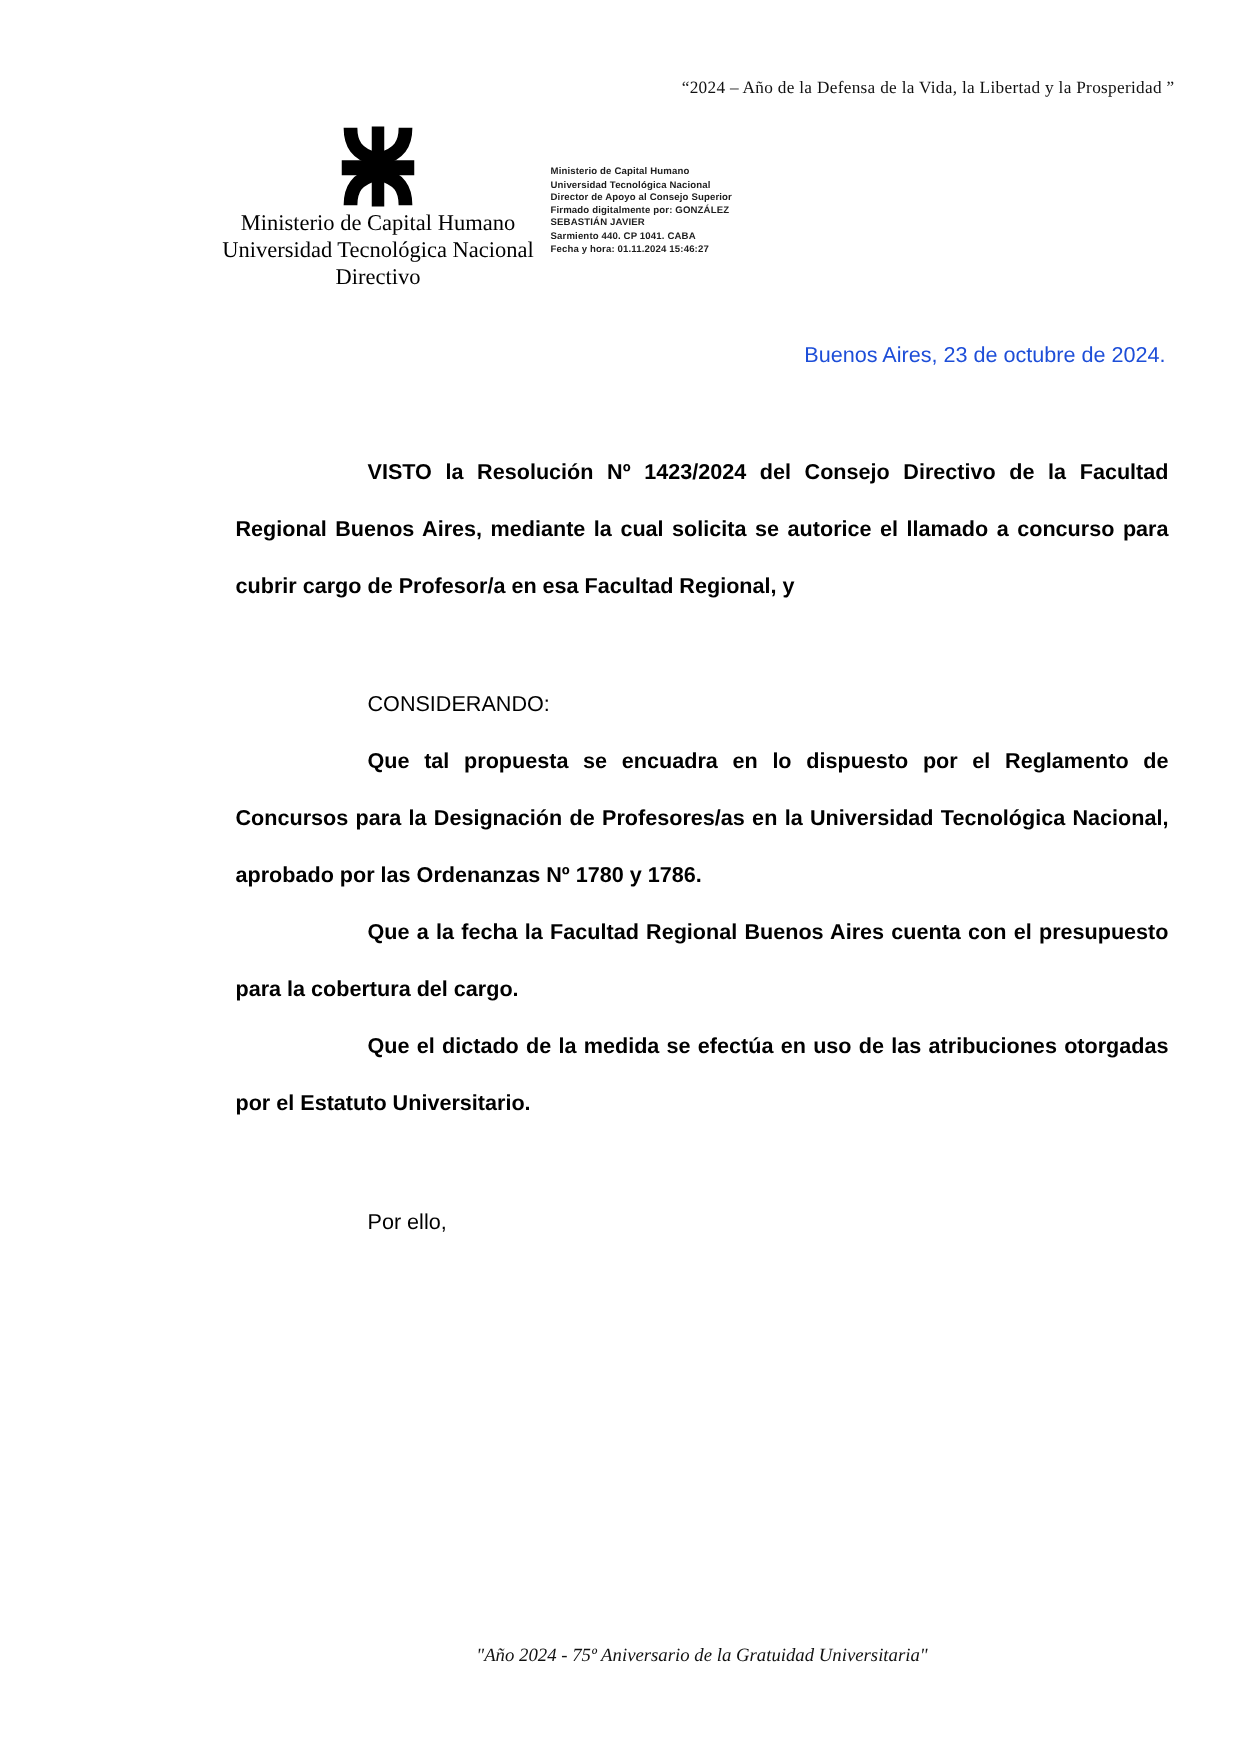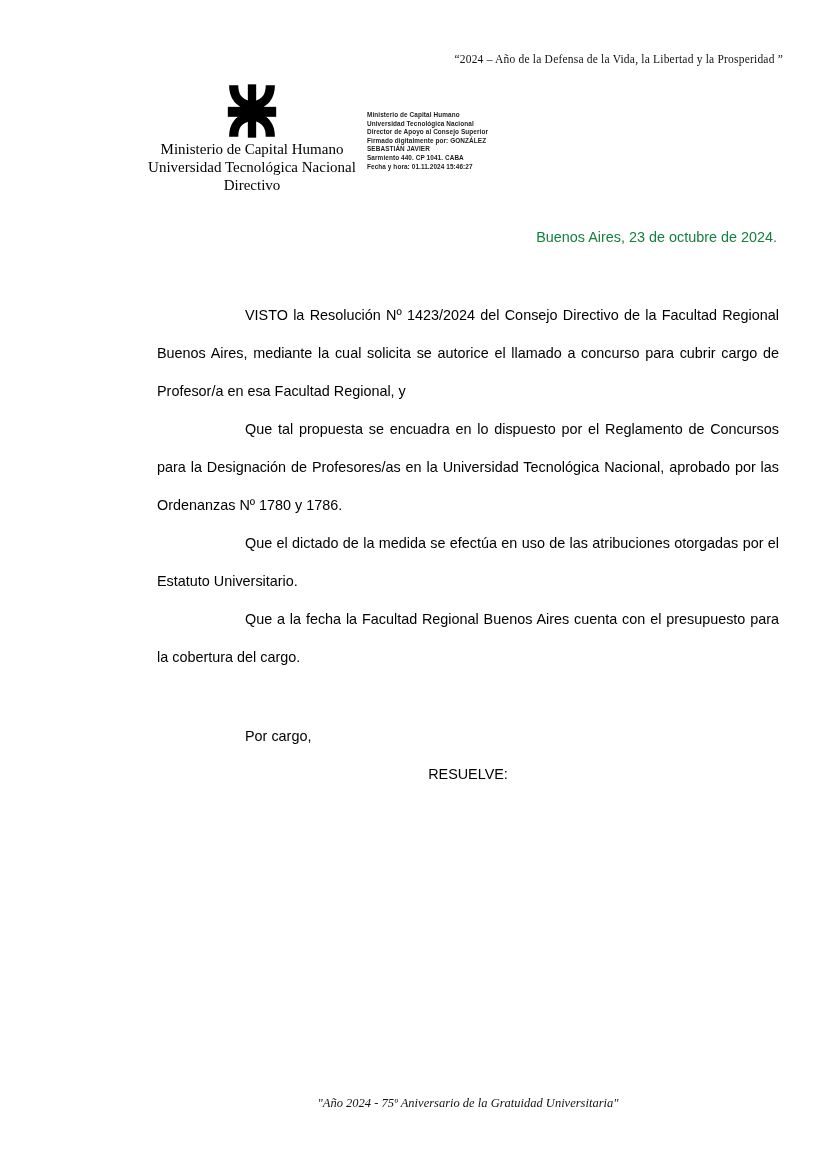--- a/index.html
+++ b/index.html
@@ -53,34 +53,34 @@
     font-weight: bold;
     letter-spacing: 0.1px;
     white-space: nowrap;
   }
   
   .dateline {
     position: absolute;
     top: 229px;
     right: 50px;
     font-size: 14.4px;
-    color: #15803d;
+    color: #1d4ed8;
   }
   
   .doc-body {
     position: absolute;
     left: 157px;
     top: 296px;
     width: 622px;
     font-size: 14.4px;
     line-height: 38px;
     color: #000;
   }
   .doc-body p { margin: 0; }
-  .para-justify { text-align: justify; text-indent: 88px; }
+  .para-justify { text-align: justify; text-indent: 88px; font-weight: bold; }
   .para-indent  { text-align: left; text-indent: 88px; }
   .para-center  { text-align: center; }
   .gap-top      { margin-top: 41px !important; }
   .para-article { text-align: justify; text-align-last: justify; text-indent: 0; }
   
   .footer-quote {
     position: absolute;
     left: 157px;
     top: 1096px;
     width: 622px;
@@ -121,22 +121,22 @@
     <div class="stamp-line">Firmado digitalmente por: GONZÁLEZ</div>
     <div class="stamp-line">SEBASTIÁN JAVIER</div>
     <div class="stamp-line">Sarmiento 440. CP 1041. CABA</div>
     <div class="stamp-line">Fecha y hora: 01.11.2024 15:46:27</div>
   </div>
 
   <div class="dateline">Buenos Aires, 23 de octubre de 2024.</div>
 
   <div class="doc-body">
     <p class="para-justify">VISTO la Resolución Nº 1423/2024 del Consejo Directivo de la Facultad Regional Buenos Aires, mediante la cual solicita se autorice el llamado a concurso para cubrir cargo de Profesor/a en esa Facultad Regional, y</p>
+    <p class="para-indent gap-top">CONSIDERANDO:</p>
     <p class="para-justify">Que tal propuesta se encuadra en lo dispuesto por el Reglamento de Concursos para la Designación de Profesores/as en la Universidad Tecnológica Nacional, aprobado por las Ordenanzas Nº 1780 y 1786.</p>
+    <p class="para-justify">Que a la fecha la Facultad Regional Buenos Aires cuenta con el presupuesto para la cobertura del cargo.</p>
     <p class="para-justify">Que el dictado de la medida se efectúa en uso de las atribuciones otorgadas por el Estatuto Universitario.</p>
-    <p class="para-justify">Que a la fecha la Facultad Regional Buenos Aires cuenta con el presupuesto para la cobertura del cargo.</p>
-    <p class="para-indent gap-top">Por cargo,</p>
-    <p class="para-center">RESUELVE:</p>
+    <p class="para-indent gap-top">Por ello,</p>
   </div>
 
   <div class="footer-quote">"Año 2024 - 75º Aniversario de la Gratuidad Universitaria"</div>
 
 </div>
 
 </body></html>

